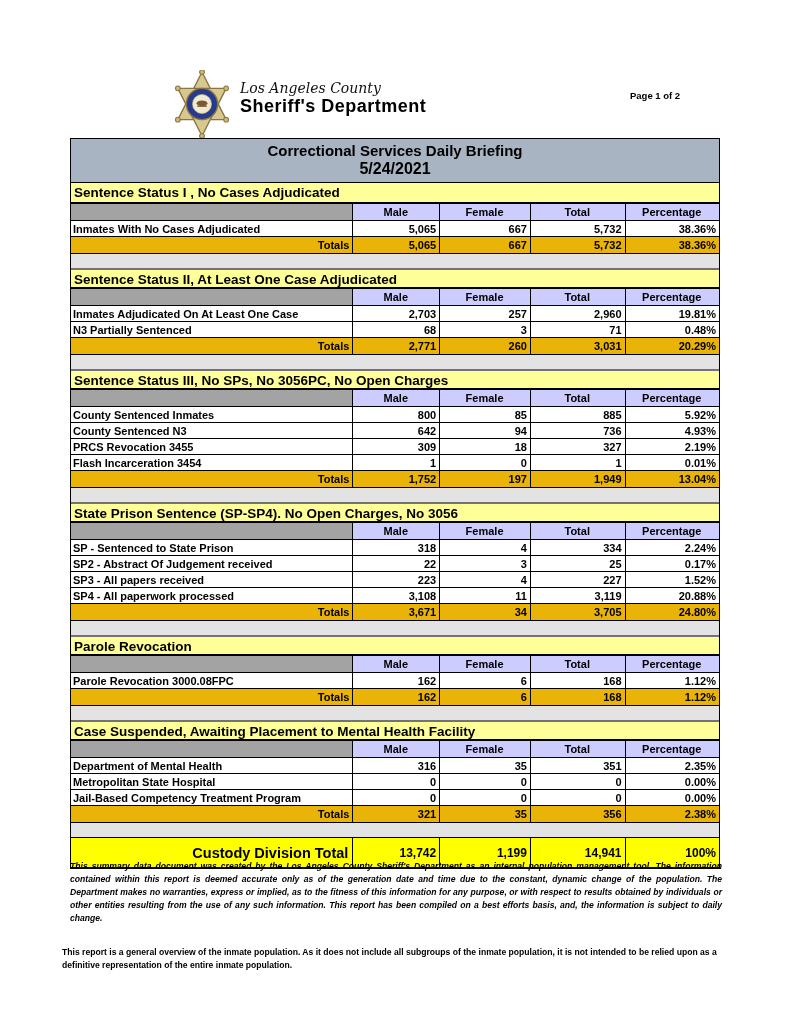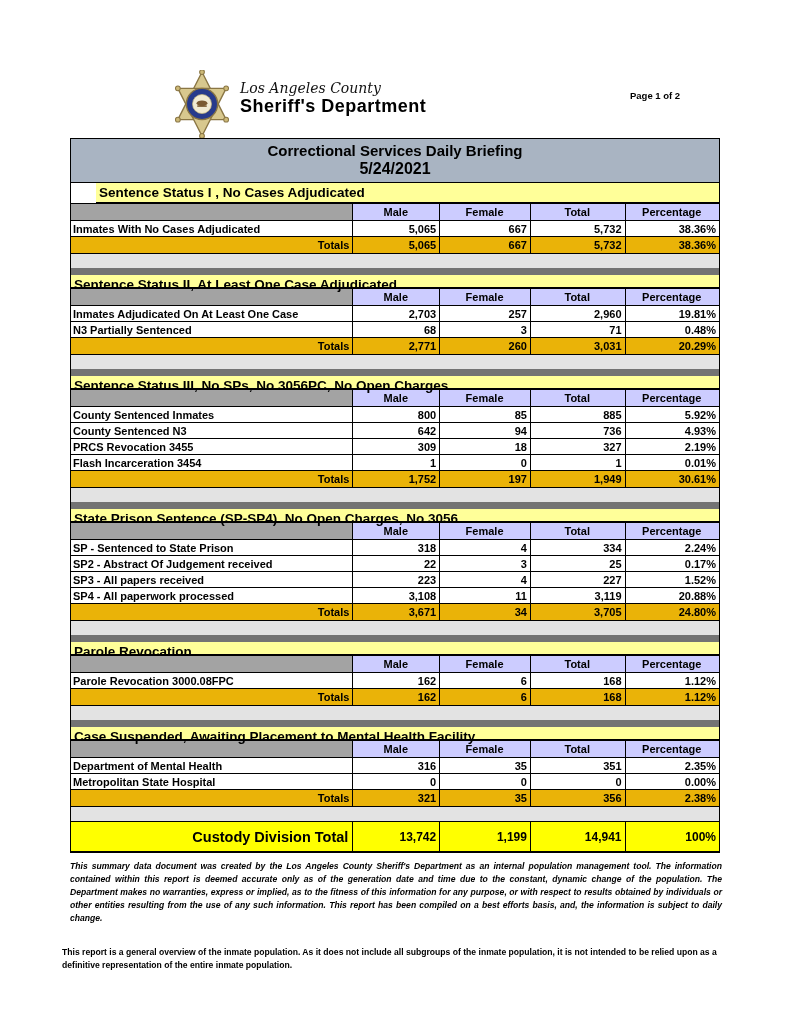--- a/index.html
+++ b/index.html
@@ -18,24 +18,24 @@
   .pagenum { position:absolute; left:630px; top:90px; font-size:9.5px; font-weight:bold; }
 
   
   .doc { position:absolute; left:70px; top:138px; width:650px; border:1px solid #000; background:#fff; }
 
   .titleband { background:#a9b4c2; border-bottom:1px solid #000; text-align:center; padding:3px 0 4px 0; }
   .titleband .title { font-size:15px; font-weight:bold; }
   .titleband .date  { font-size:16px; font-weight:bold; margin-top:1px; }
 
   .sec-head {
-    background:#ffff99; border-bottom:1px solid #000; border-top:7px solid #737373;
+    background:#ffff99; border-bottom:1px solid #000; border-top:2px solid #737373;
     font-size:13.5px; font-weight:bold; padding:2px 0 2px 3px; height:20px;
   }
-  section:first-child .sec-head { border-top:none;margin-left:25px; }
+  section:first-child .sec-head { border-top:none; }
 
   table.sec-table, table.grand { width:100%; border-collapse:collapse; table-layout:fixed; }
   col.c0 { width:43.5%; } col.c1 { width:13.4%; } col.c2 { width:14%; }
   col.c3 { width:14.6%; } col.c4 { width:14.5%; }
 
   .sec-table th, .sec-table td, .grand td {
     border:1px solid #000; font-size:11px; font-weight:bold;
     padding:1px 3px 1px 2px; overflow:hidden; white-space:nowrap;
   }
   .sec-table th.corner { background:#a3a3a3; border-left:none; }
@@ -234,21 +234,21 @@
               <td class="num">1</td>
               <td class="num">0.01%</td>
             </tr>
           </tbody>
       <tfoot>
         <tr>
           <td class="t-label">Totals</td>
         <td class="num">1,752</td>
               <td class="num">197</td>
               <td class="num">1,949</td>
-              <td class="num">30.61%</td>
+              <td class="num">13.04%</td>
             </tr>
       </tfoot>
     </table>
     <div class="gap"></div>
   </section>
 
   <section>
     <div class="sec-head">State Prison Sentence (SP-SP4). No Open Charges, No 3056</div>
     <table class="sec-table">
       <colgroup>
@@ -373,20 +373,27 @@
       <tbody>
             <tr>
               <td class="r-label">Department of Mental Health</td>
               <td class="num">316</td>
               <td class="num">35</td>
               <td class="num">351</td>
               <td class="num">2.35%</td>
             </tr>
             <tr>
               <td class="r-label">Metropolitan State Hospital</td>
+              <td class="num">0</td>
+              <td class="num">0</td>
+              <td class="num">0</td>
+              <td class="num">0.00%</td>
+            </tr>
+            <tr>
+              <td class="r-label">Jail-Based Competency Treatment Program</td>
               <td class="num">0</td>
               <td class="num">0</td>
               <td class="num">0</td>
               <td class="num">0.00%</td>
             </tr>
           </tbody>
       <tfoot>
         <tr>
           <td class="t-label">Totals</td>
         <td class="num">321</td>

